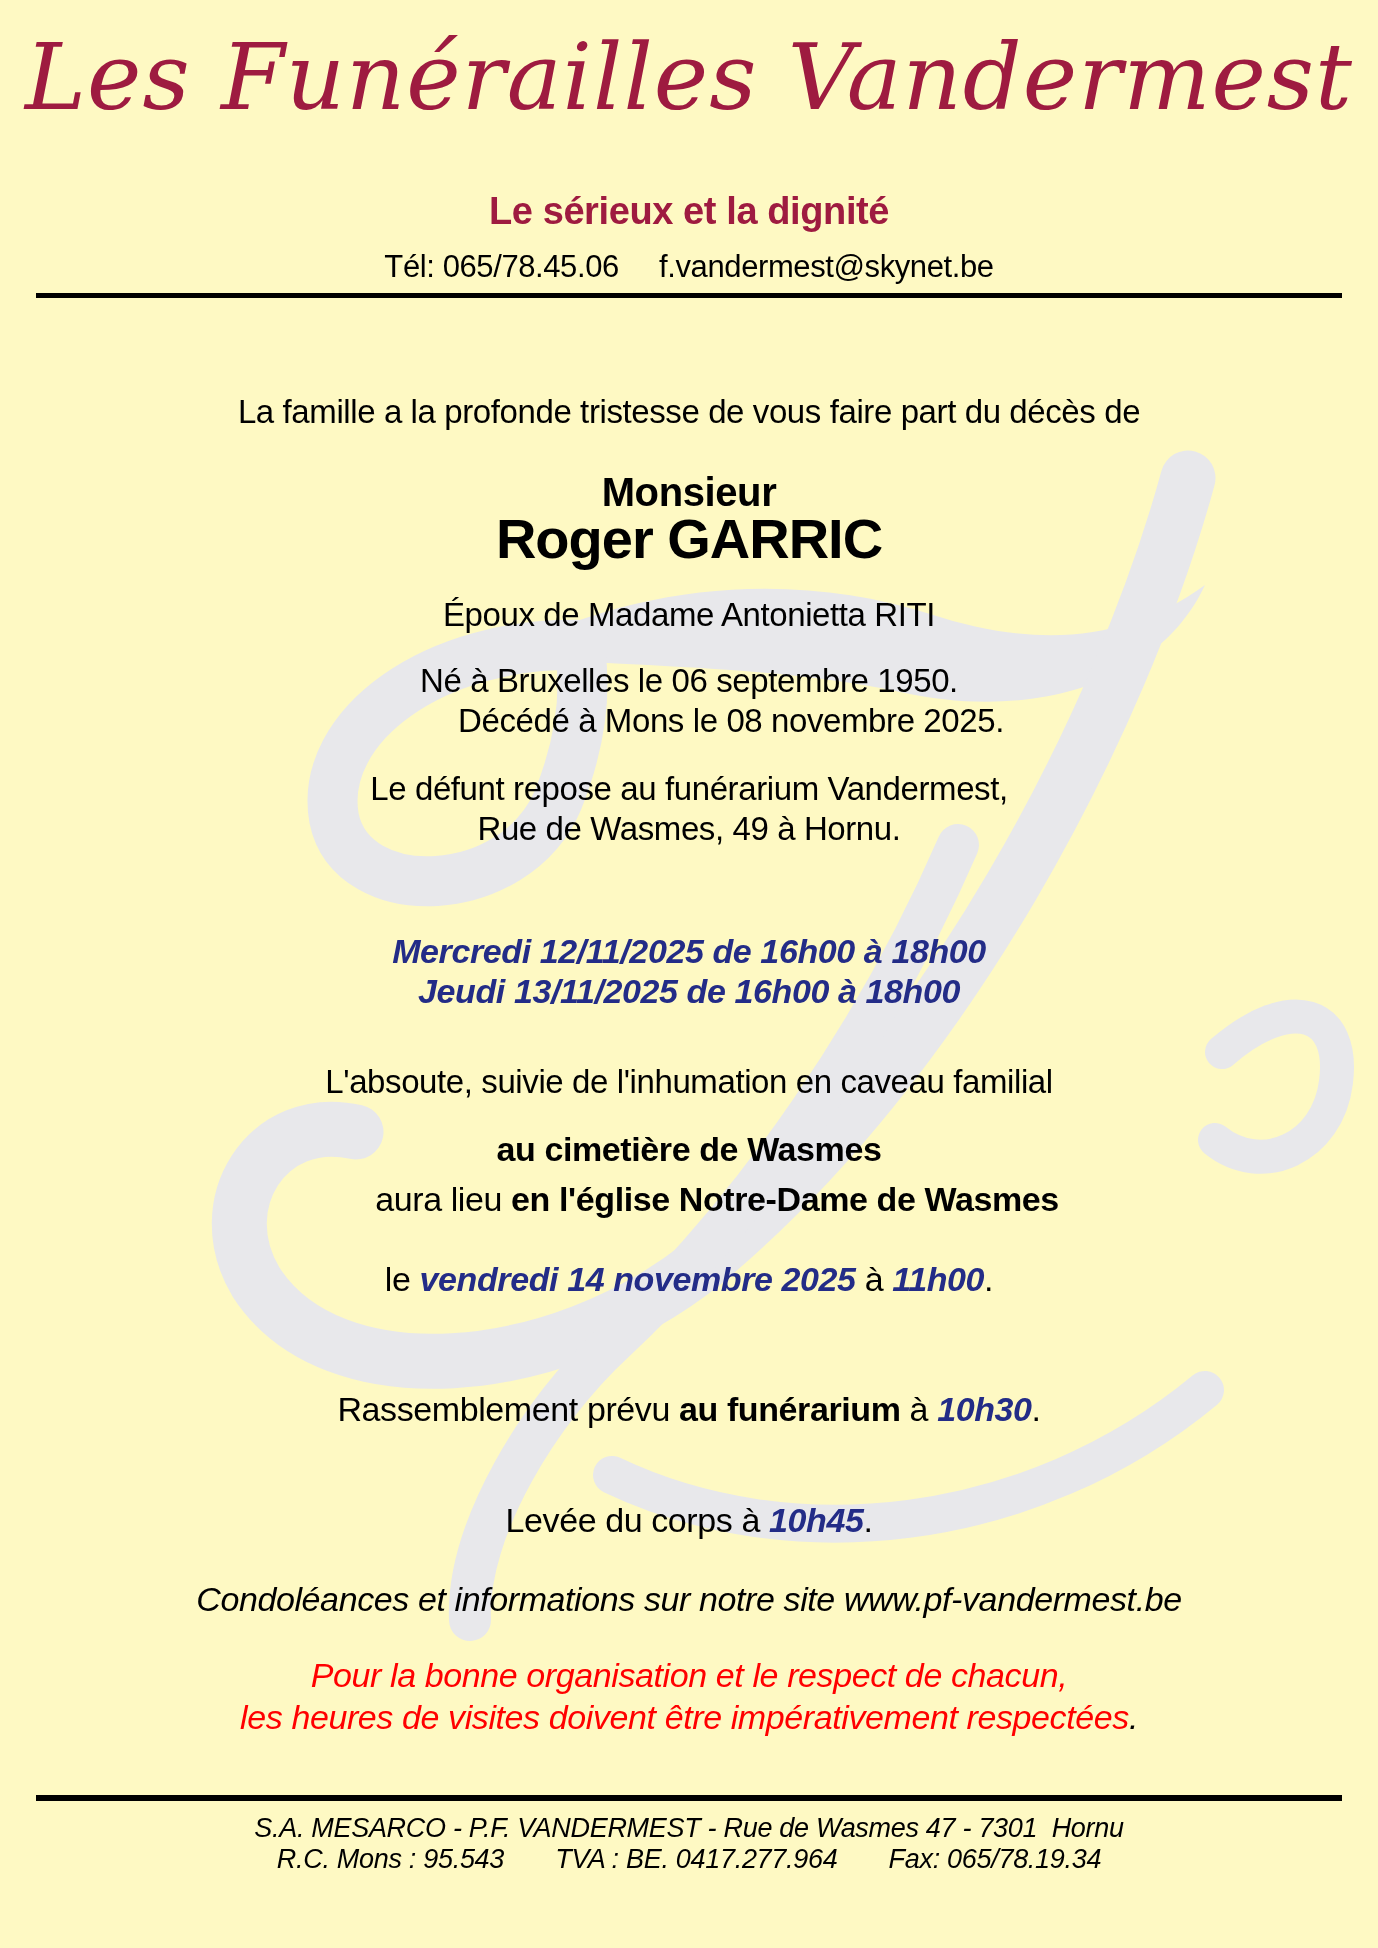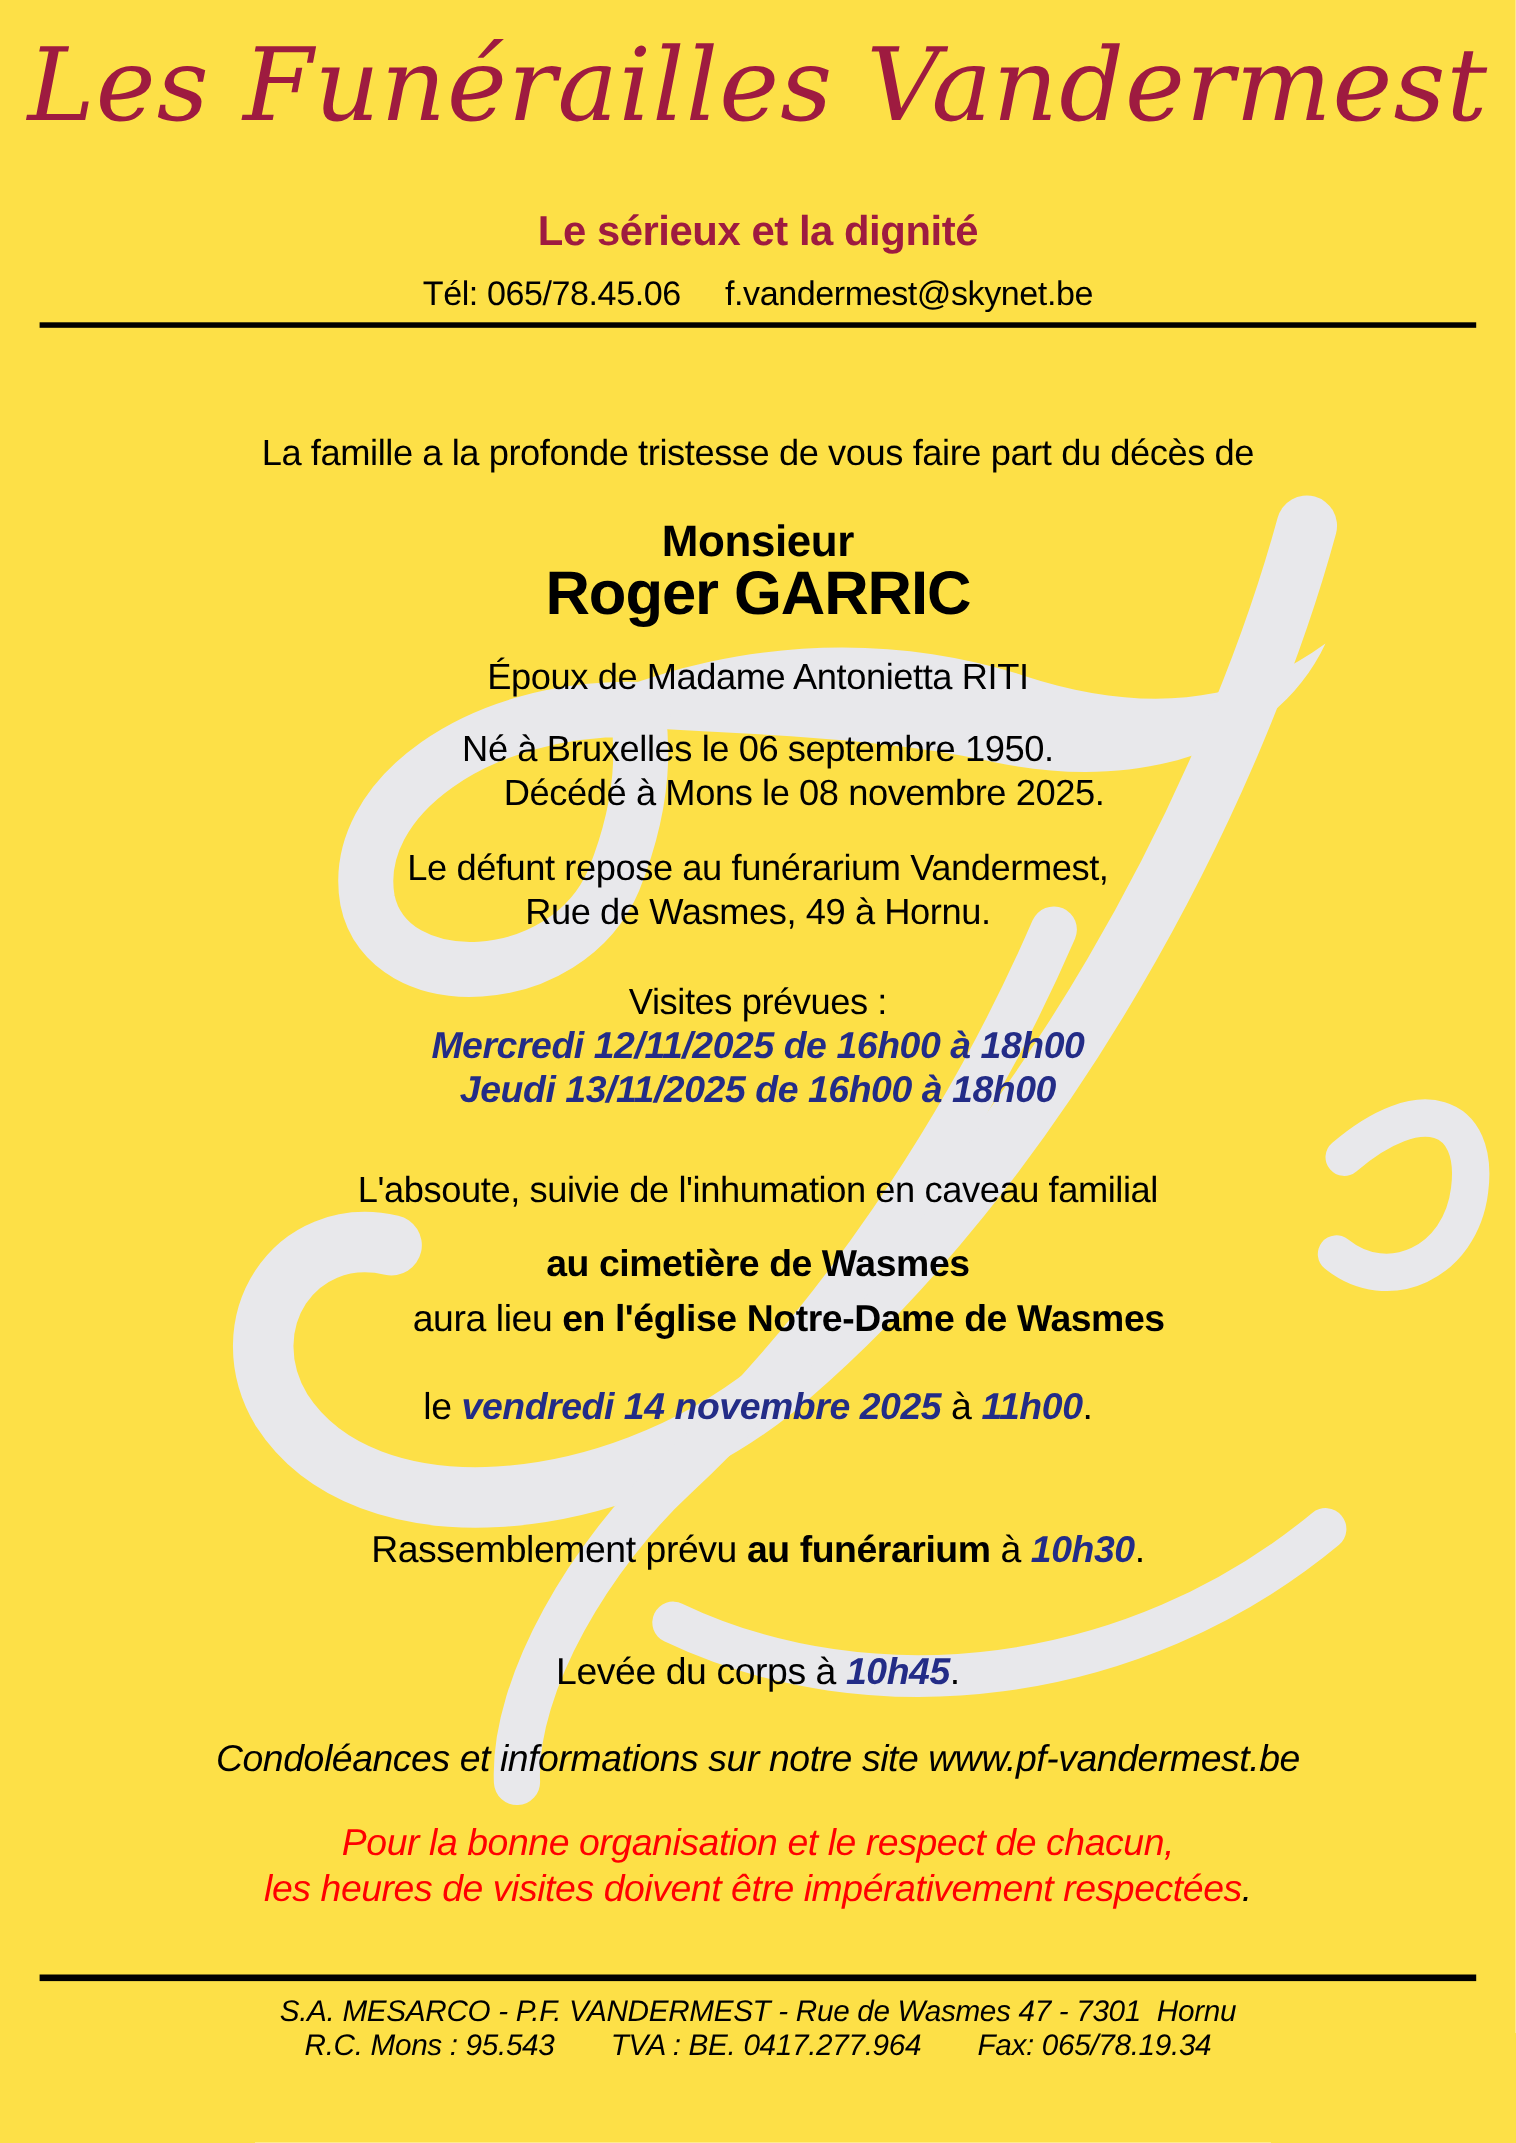--- a/index.html
+++ b/index.html
@@ -1,21 +1,21 @@
 <!DOCTYPE html>
 <html lang="fr"><head>
 <meta charset="utf-8">
 <title>Faire-part</title>
 <style>
   html,body { margin:0; padding:0; background:#ffffff; }
   .page {
     position:relative;
     width:1378px; height:1948px;
     margin:0 auto;
-    background:#fde047;
+    background:#fef9c3;
     overflow:hidden;
     font-family:"Liberation Sans", sans-serif;
     color:#000;
   }
   .wm {
     position:absolute; left:0; top:0; width:1378px; height:1948px;
     z-index:0; pointer-events:none;
   }
   .layer { position:absolute; left:0; top:0; width:100%; height:100%; z-index:1; }
   .line { position:absolute; left:0; width:100%; text-align:center; white-space:nowrap; letter-spacing:-0.4px; }
@@ -75,21 +75,20 @@
     <div class="line name" style="top:506px;">Roger GARRIC</div>
 
     <div class="line sz33" style="top:596px;">Époux de Madame Antonietta RITI</div>
 
     <div class="line sz33" style="top:662px;">Né à Bruxelles le 06 septembre 1950.</div>
     <div class="line sz33" style="top:702px;padding-left:42px;">Décédé à Mons le 08 novembre 2025.</div>
 
     <div class="line sz33" style="top:770px;">Le défunt repose au funérarium Vandermest,</div>
     <div class="line sz33" style="top:810px;">Rue de Wasmes, 49 à Hornu.</div>
 
-    <div class="line sz33" style="top:892px;">Visites prévues :</div>
     <div class="line sz34 bluebi" style="top:932px; color:#232C87;">Mercredi 12/11/2025 de 16h00 à 18h00</div>
     <div class="line sz34 bluebi" style="top:972px; color:#232C87;">Jeudi 13/11/2025 de 16h00 à 18h00</div>
 
     <div class="line sz33" style="top:1063px;">L'absoute, suivie de l'inhumation en caveau familial</div>
 
     <div class="line sz34 b" style="top:1130px;">au cimetière de Wasmes</div>
 
     <div class="line sz34" style="top:1180px;margin-left:28px;">
       <span>aura lieu </span><span class="b">en l'église Notre-Dame de Wasmes</span>
     </div>

